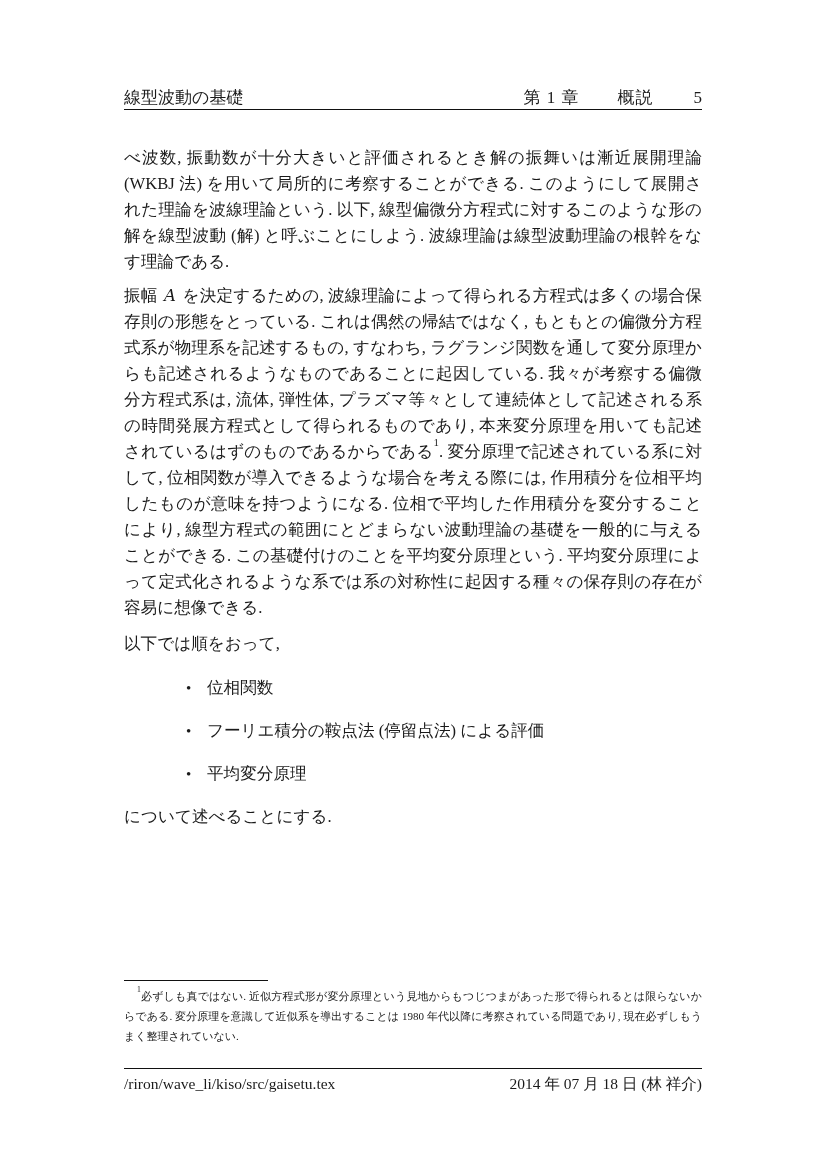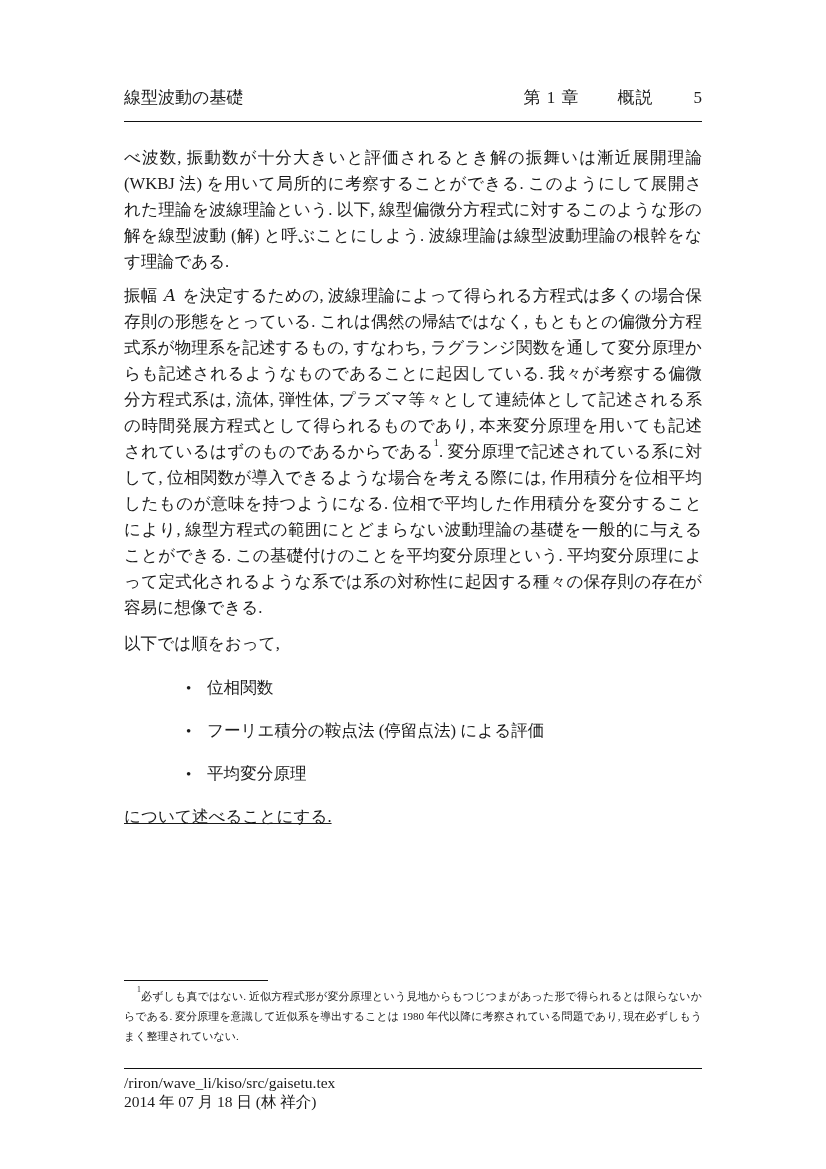--- a/index.html
+++ b/index.html
@@ -21,21 +21,21 @@
   .page-header {
     position: absolute;
     top: 86px;
     left: 124px;
     width: 578px;
     display: flex;
     justify-content: space-between;
     align-items: center;
     font-size: 17px;
     border-bottom: 1.5px solid #111;
-    padding-bottom: 12px;
+    padding-bottom: 0;
   }
   .header-right {
     display: flex;
     align-items: baseline;
   }
   .header-chapter { letter-spacing: 1px; }
   .header-section { margin-left: 38px; letter-spacing: 1px; }
   .header-pageno  { margin-left: 40px; }
 
   
@@ -71,21 +71,21 @@
   .topic-list li {
     margin-bottom: 17px;
     text-align: left;
     margin-left: 20px;
   }
   .bullet {
     display: inline-block;
     width: 21px;
     font-size: 15px;
   }
-  .list-outro { margin-top: 2px !important; text-decoration: underline; }
+  .list-outro { margin-top: 2px !important; }
 
   
   .footnote-area {
     position: absolute;
     top: 980px;
     left: 124px;
     width: 578px;
   }
   .footnote-rule {
     width: 144px;
@@ -111,21 +111,20 @@
     position: absolute;
     top: 1068px;
     left: 124px;
     width: 578px;
     border-top: 1.5px solid #111;
     padding-top: 5px;
     display: flex;
     justify-content: space-between;
     align-items: baseline;
     font-size: 15.5px;
-    flex-direction: column;
   }
 </style>
 </head>
 <body>
 
 <div class="page">
 
   <header class="page-header">
     <span class="header-title">線型波動の基礎</span>
     <span class="header-right">

